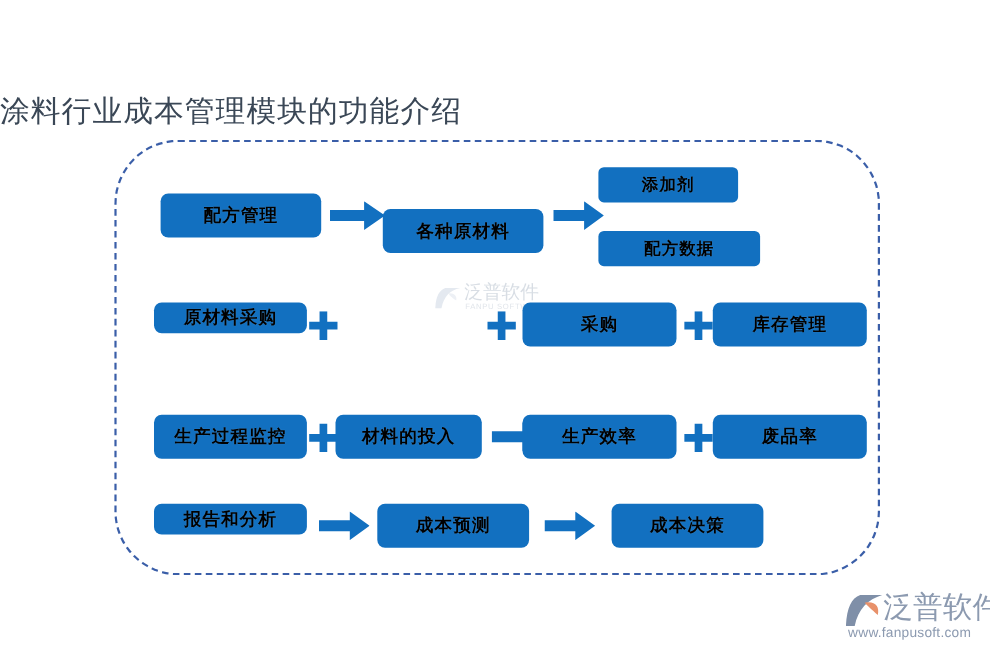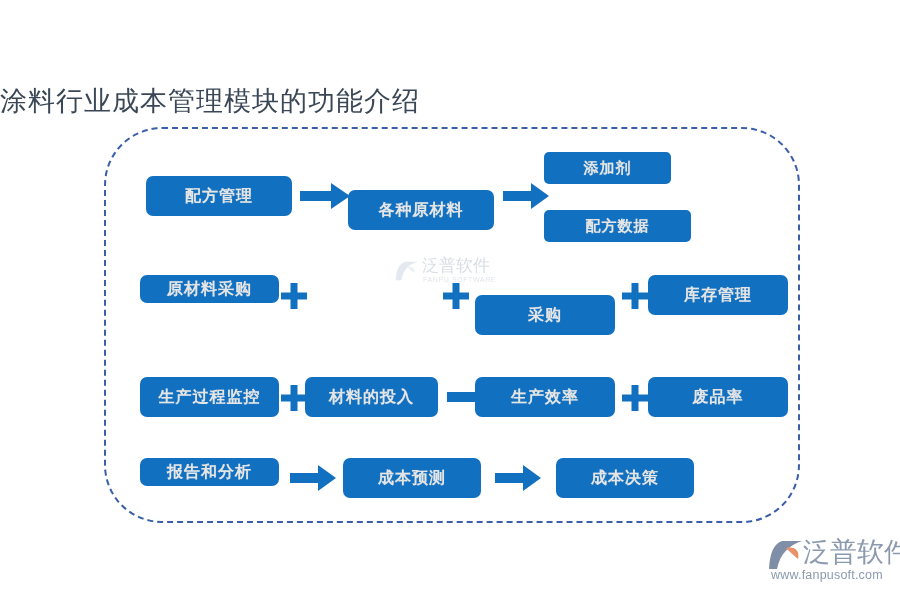--- a/index.html
+++ b/index.html
@@ -88,21 +88,21 @@
     color: #c7cfd9;
     white-space: nowrap;
   }
 
   
   .node {
     position: absolute;
     box-sizing: border-box;
     background: #1270c0;
     border-radius: 7px;
-    color: #e5e5e5;
+    color: #000000;
     display: flex;
     align-items: center;
     justify-content: center;
     font-family: "Liberation Serif", "DejaVu Serif", serif;
     font-weight: bold;
     font-size: 16px;
     letter-spacing: 1px;
     white-space: nowrap;
     text-shadow: 0 0 1px rgba(255,255,255,.25);
   }
@@ -207,21 +207,21 @@
     </svg>
   </div>
 
 
   <div class="plus" style="left:443px; top:283px;">
     <svg width="26" height="26" viewBox="0 0 26 26">
       <path d="M9.5 0 H16.5 V9.5 H26 V16.5 H16.5 V26 H9.5 V16.5 H0 V9.5 H9.5 Z" fill="#1270c0"></path>
     </svg>
   </div>
 
-  <div class="node" style="left:475px; top:275px; width:140px; height:40px;margin-top:20px;">采购</div>
+  <div class="node" style="left:475px; top:275px; width:140px; height:40px;">采购</div>
 
   <div class="plus" style="left:622px; top:283px;">
     <svg width="26" height="26" viewBox="0 0 26 26">
       <path d="M9.5 0 H16.5 V9.5 H26 V16.5 H16.5 V26 H9.5 V16.5 H0 V9.5 H9.5 Z" fill="#1270c0"></path>
     </svg>
   </div>
 
   <div class="node" style="left:648px; top:275px; width:140px; height:40px;">库存管理</div>
 
   <div class="node" style="left:140px; top:377px; width:139px; height:40px;">生产过程监控</div>

